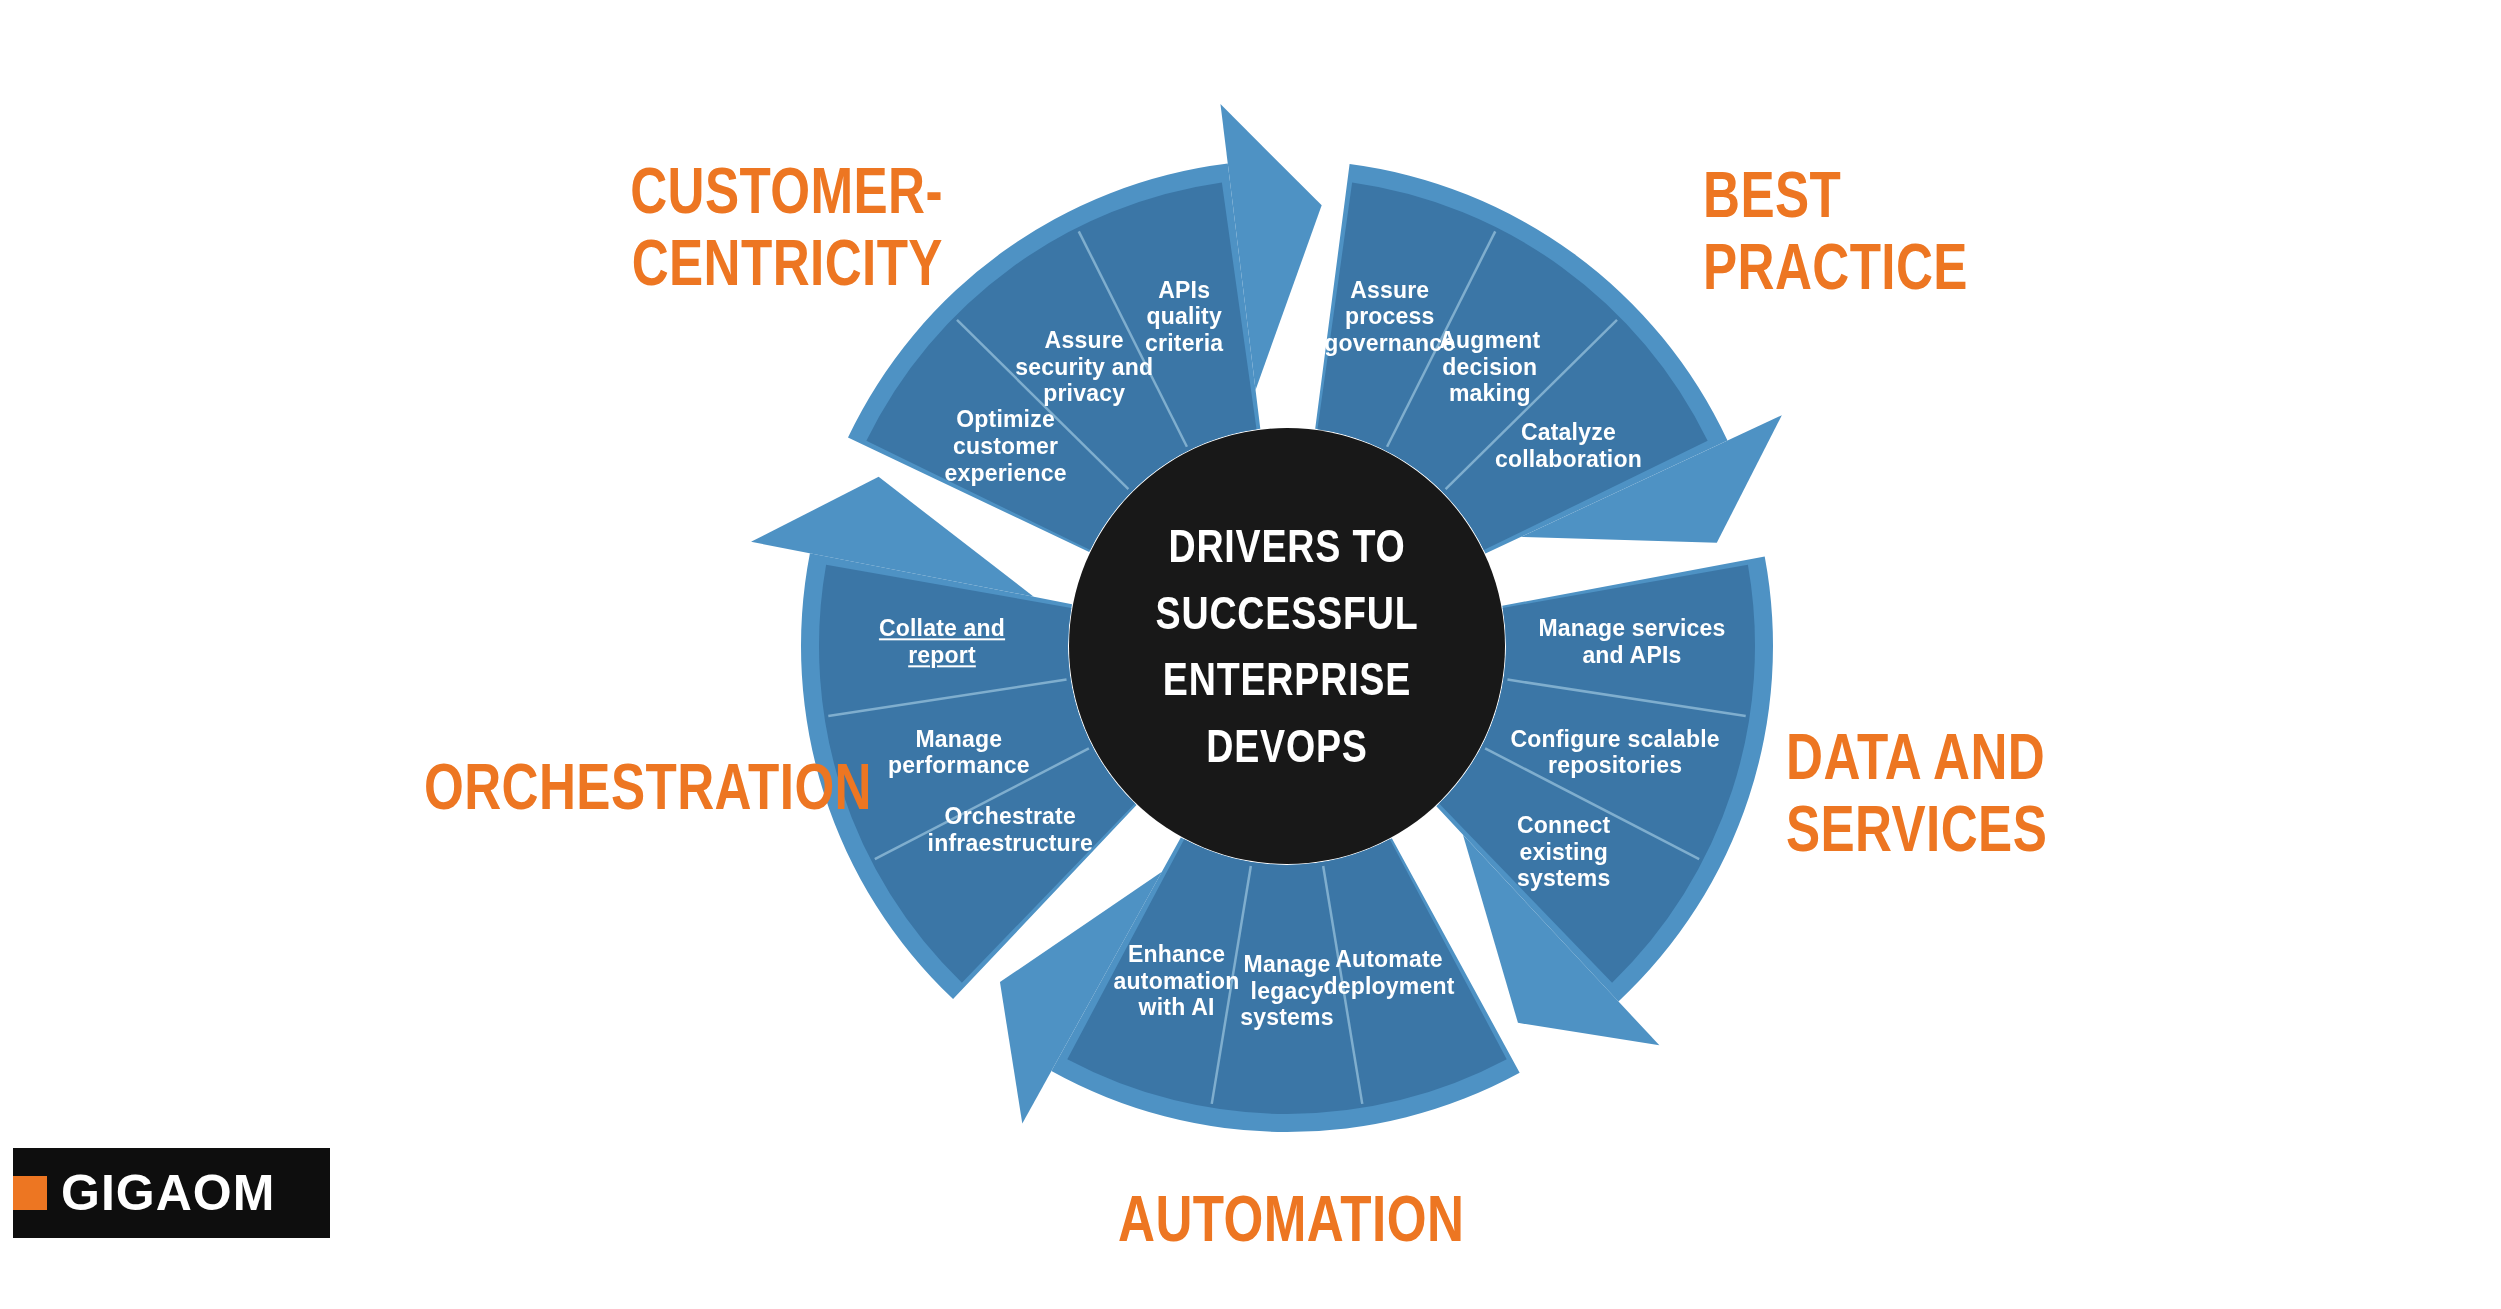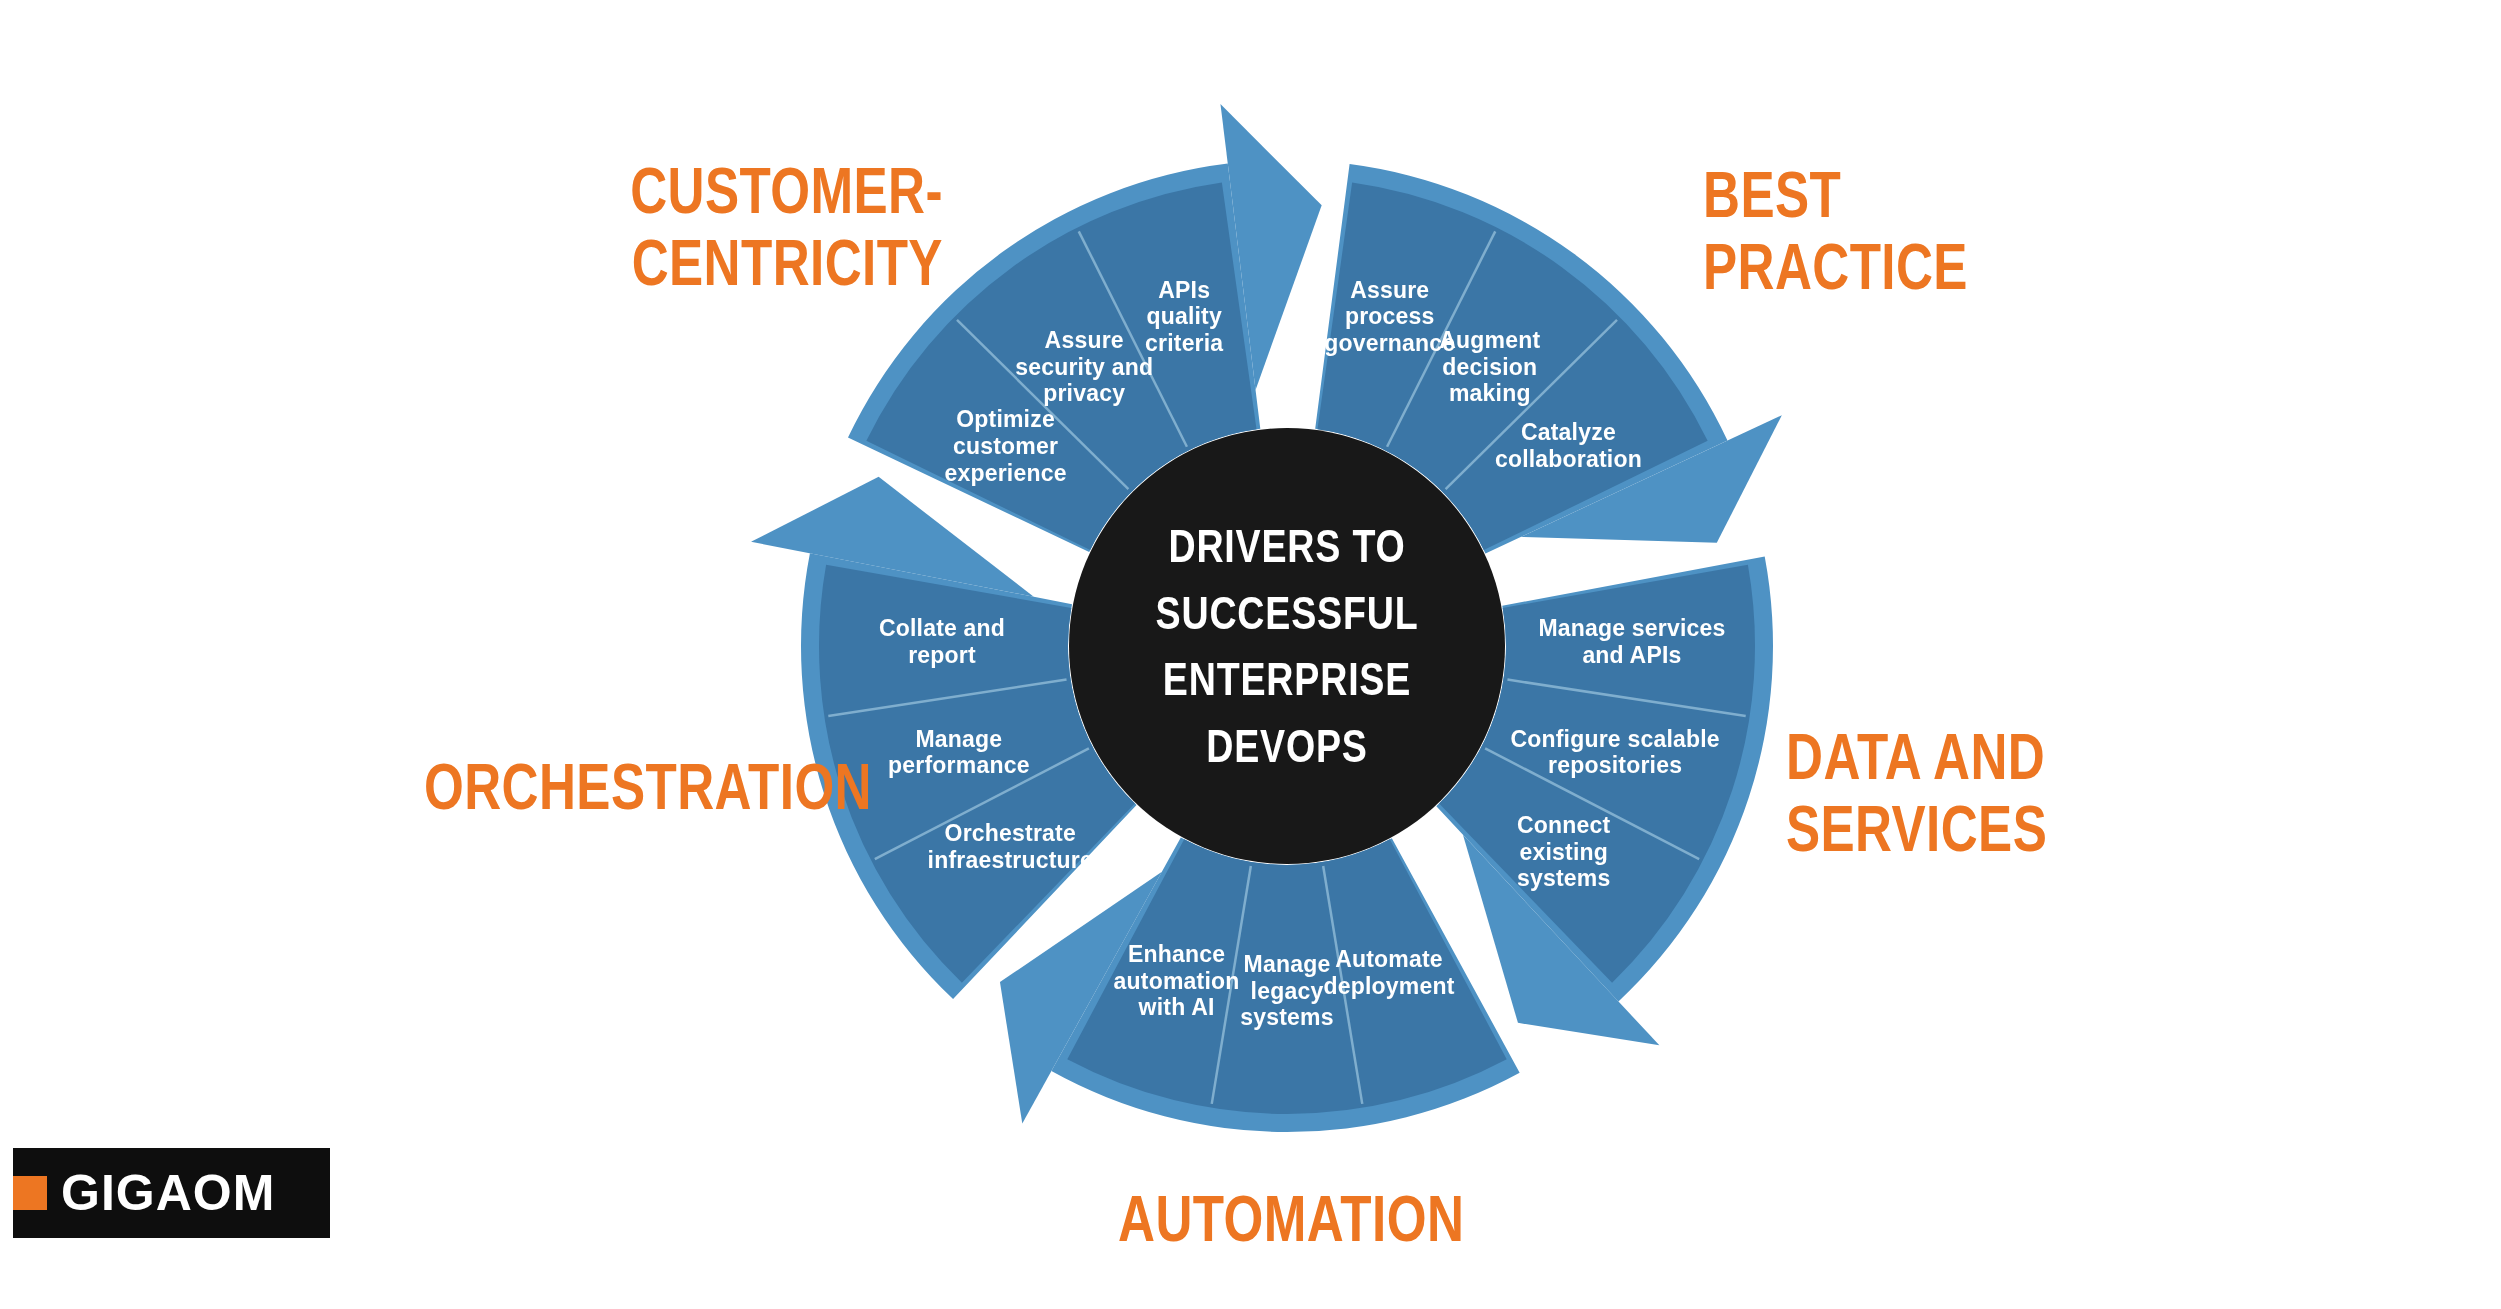--- a/index.html
+++ b/index.html
@@ -146,25 +146,25 @@
 existing
 systems</div>
         <div class="seg-label" style="left: 1389px; top: 972.852px;">Automate
 deployment</div>
         <div class="seg-label" style="left: 1287px; top: 991px;">Manage
 legacy
 systems</div>
         <div class="seg-label" style="left: 1176.58px; top: 972.852px; margin-top: 8px;">Enhance
 automation
 with AI</div>
-        <div class="seg-label" style="left: 1010.27px; top: 847px;">Orchestrate
+        <div class="seg-label" style="left: 1010.27px; top: 830px;">Orchestrate
 infraestructure</div>
         <div class="seg-label" style="left: 958.886px; top: 752.611px;">Manage
 performance</div>
-        <div class="seg-label" style="left: 942.023px; top: 641.986px;">Collate and
+        <div class="seg-label" style="left: 942.023px; top: 641.986px; text-decoration: underline;">Collate and
 report</div>
         <div class="seg-label" style="left: 1005.55px; top: 446.475px;">Optimize
 customer
 experience</div>
         <div class="seg-label" style="left: 1084.21px; top: 366.889px;">Assure
 security and
 privacy</div>
         <div class="seg-label" style="left: 1184.21px; top: 316.667px;">APIs
 quality
 criteria</div>

